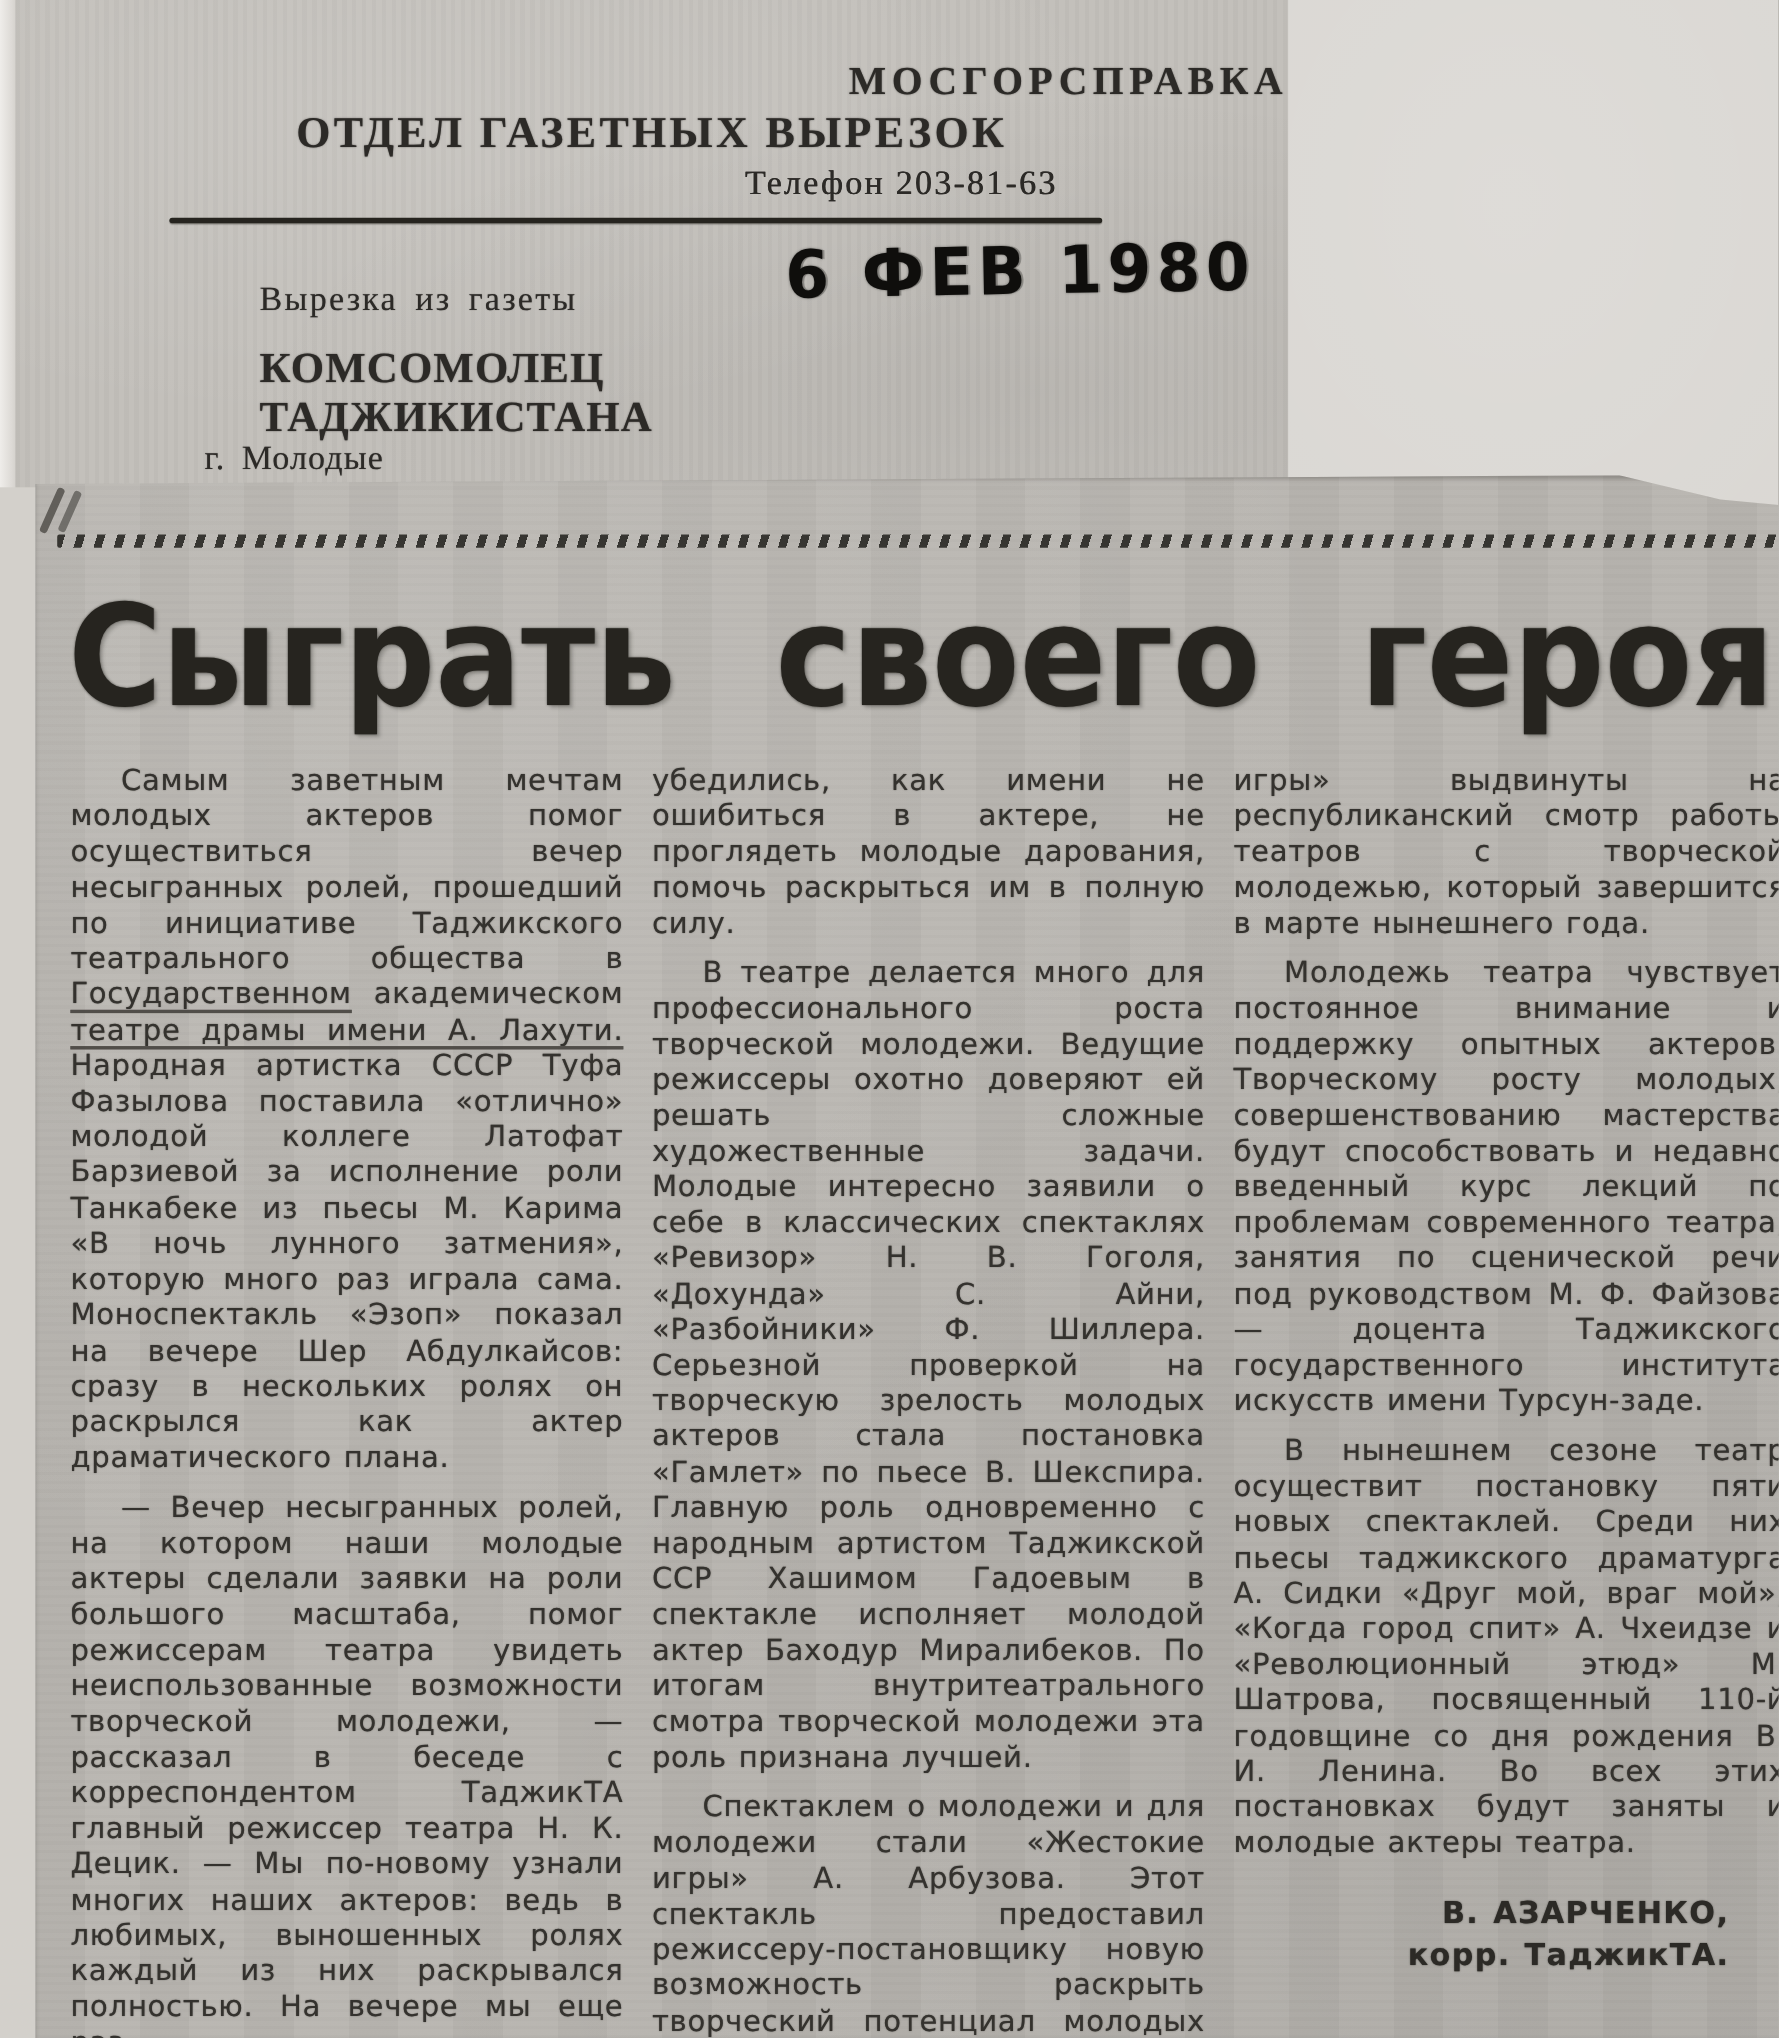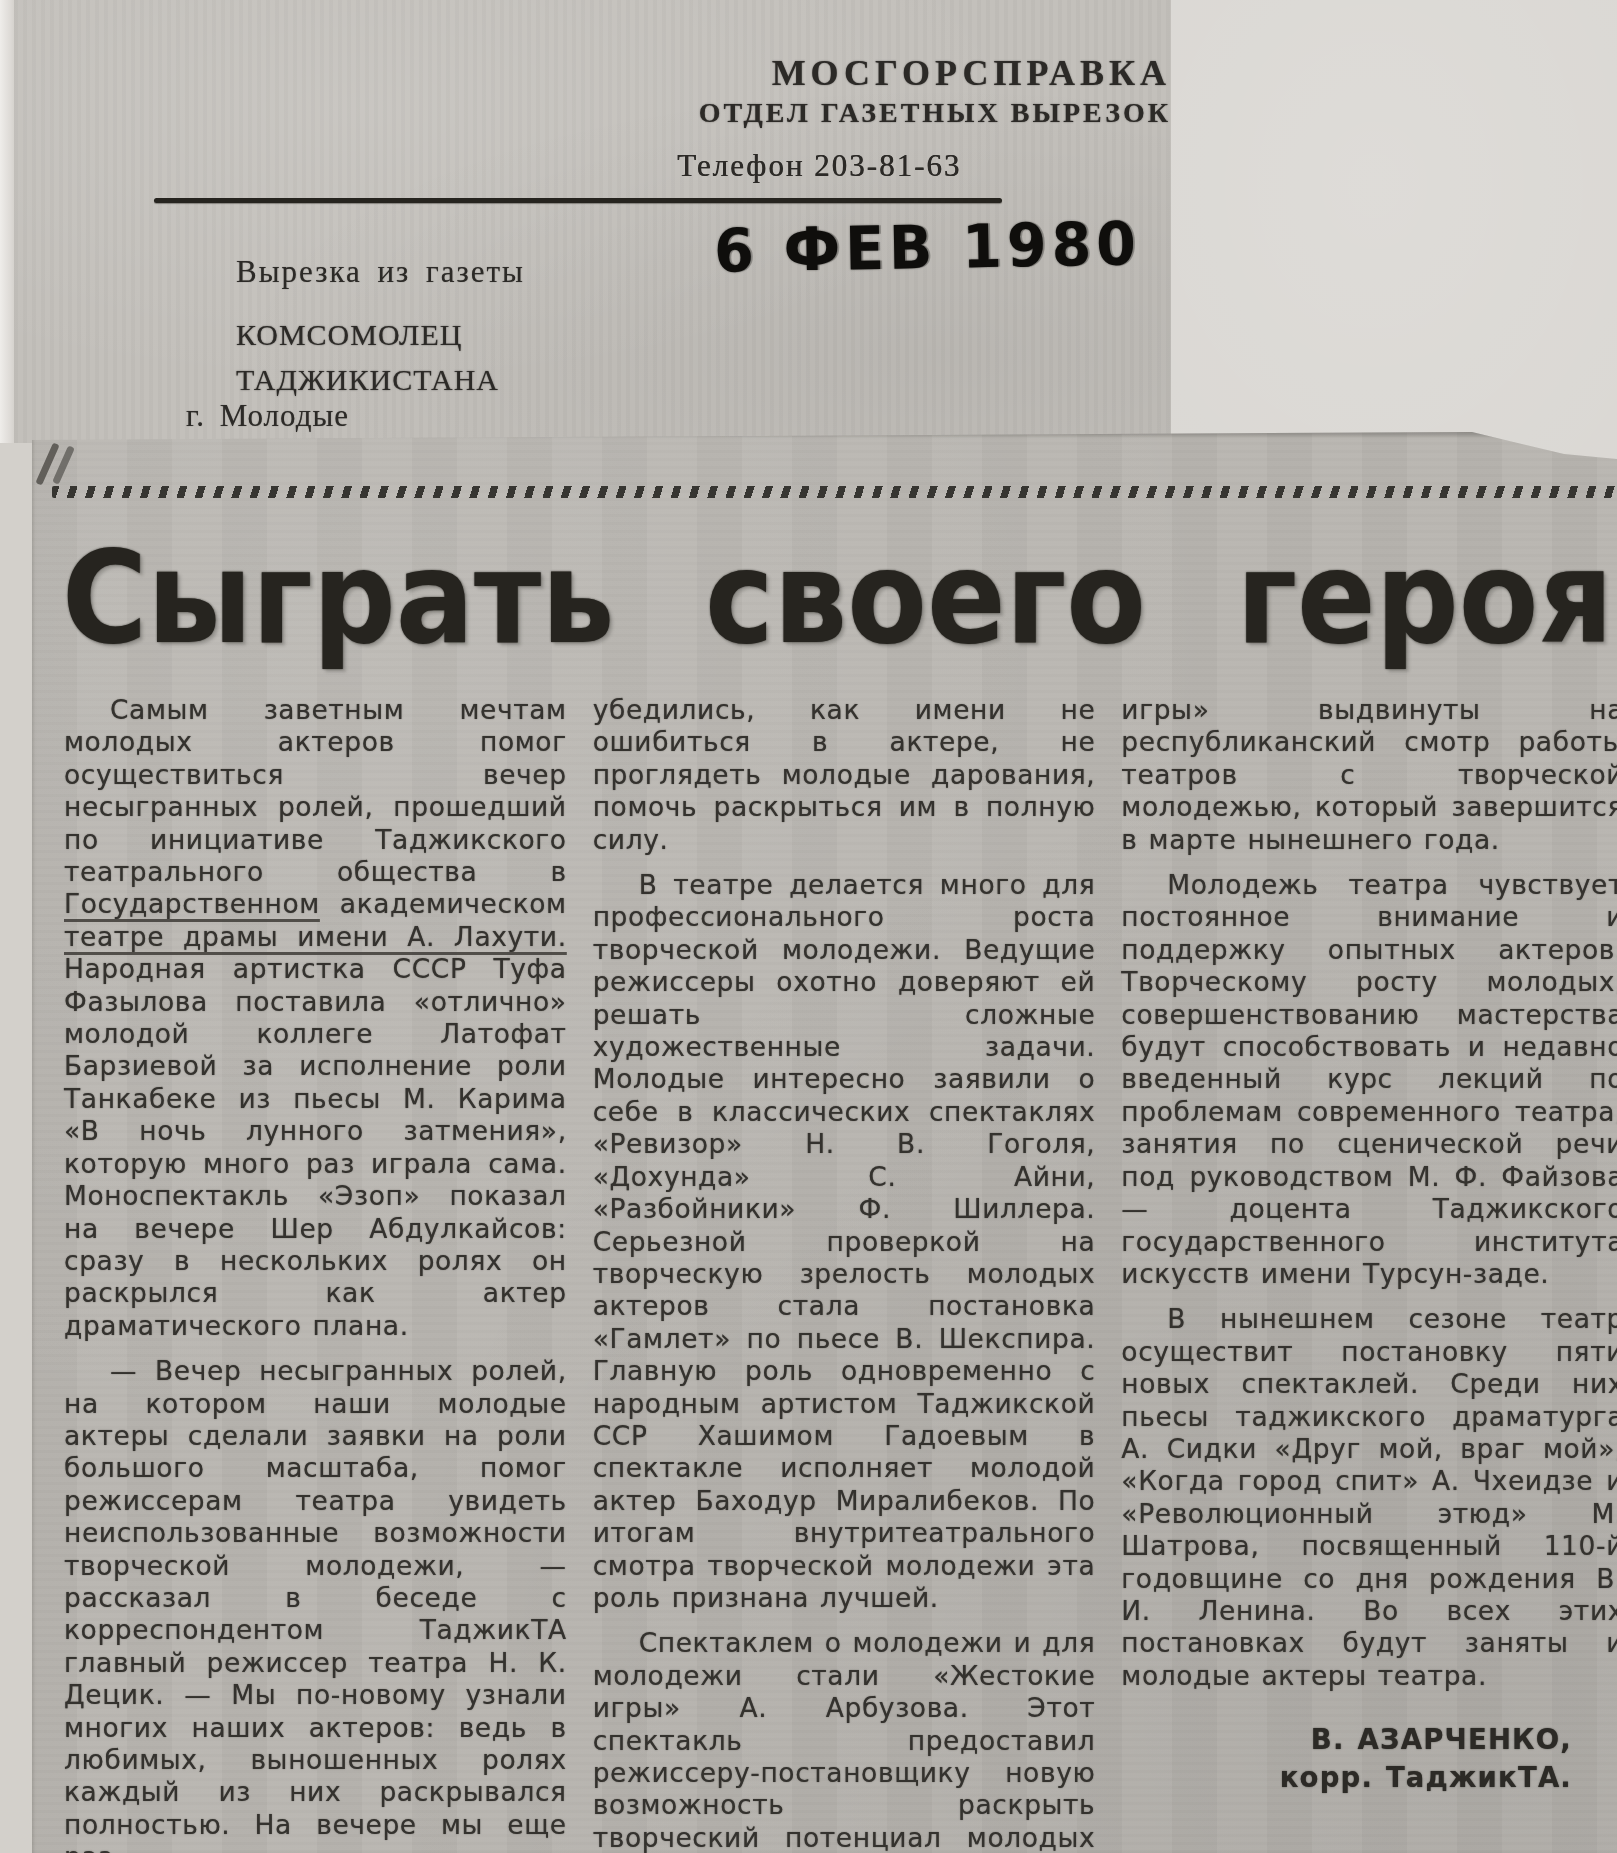--- a/index.html
+++ b/index.html
@@ -23,37 +23,37 @@
     background:
       radial-gradient(ellipse at 30% 25%, rgba(255,255,255,.10), transparent 60%),
       radial-gradient(ellipse at 80% 80%, rgba(0,0,0,.05), transparent 55%),
       repeating-linear-gradient(90deg, rgba(0,0,0,.018) 0 4px, rgba(255,255,255,.02) 4px 9px),
       #c2bfba;
     color:#2c2a27;
   }
   .slip > div{position:absolute;white-space:nowrap;}
   .org{left:0;right:0;top:52px;text-align:right;font-weight:700;font-size:36px;letter-spacing:5px;
        text-shadow:0 0 1.5px rgba(44,42,39,.7);}
-  .dept{left:0;right:0;top:97px;text-align:right;font-weight:700;font-size:28px;letter-spacing:3px;
+  .dept{left:0;right:0;top:97px;text-align:center;font-weight:700;font-size:40px;letter-spacing:3px;
        text-shadow:0 0 1.5px rgba(44,42,39,.7);}
   .addr{left:144px;top:150px;font-size:31px;letter-spacing:2px;word-spacing:8px;
        text-shadow:0 0 1px rgba(44,42,39,.6);}
   .phone{left:663px;top:148px;font-size:31px;font-weight:400;letter-spacing:2px;
        text-shadow:.5px 0 0 #2c2a27;}
   .rule{left:140px;top:198px;width:848px;height:5px;background:#26241f;border-radius:3px;
        box-shadow:0 1px 1px rgba(38,36,31,.4);}
   .clip-label{left:222px;top:254px;font-size:31px;letter-spacing:2px;word-spacing:6px;
        text-shadow:0 0 1px rgba(44,42,39,.6);}
   .stamp{
     left:700px;top:214px;
     font-family:"DejaVu Sans", sans-serif;font-weight:700;font-size:57px;letter-spacing:5px;
     color:#0f0e0c;transform:rotate(-1deg) scaleY(1.05);
     text-shadow:0 0 2px rgba(15,14,12,.55), 2px 0 0 rgba(15,14,12,.25);
   }
-  .paper-name{left:222px;top:312px;font-weight:400;font-size:30px;line-height:45px;letter-spacing:1px;
+  .paper-name{left:222px;top:312px;font-weight:700;font-size:39px;line-height:45px;letter-spacing:1px;
        text-shadow:0 0 1.5px rgba(44,42,39,.75);}
   .paper-name div{white-space:nowrap;}
   .city{left:172px;top:398px;font-size:31px;letter-spacing:1px;word-spacing:6px;
        text-shadow:0 0 1px rgba(44,42,39,.6);}
   
   .clipping{
     position:absolute;left:0;top:432px;width:1617px;height:1421px;
     background:
       radial-gradient(ellipse at 20% 15%, rgba(255,255,255,.07), transparent 50%),
       radial-gradient(ellipse at 90% 90%, rgba(0,0,0,.06), transparent 55%),

